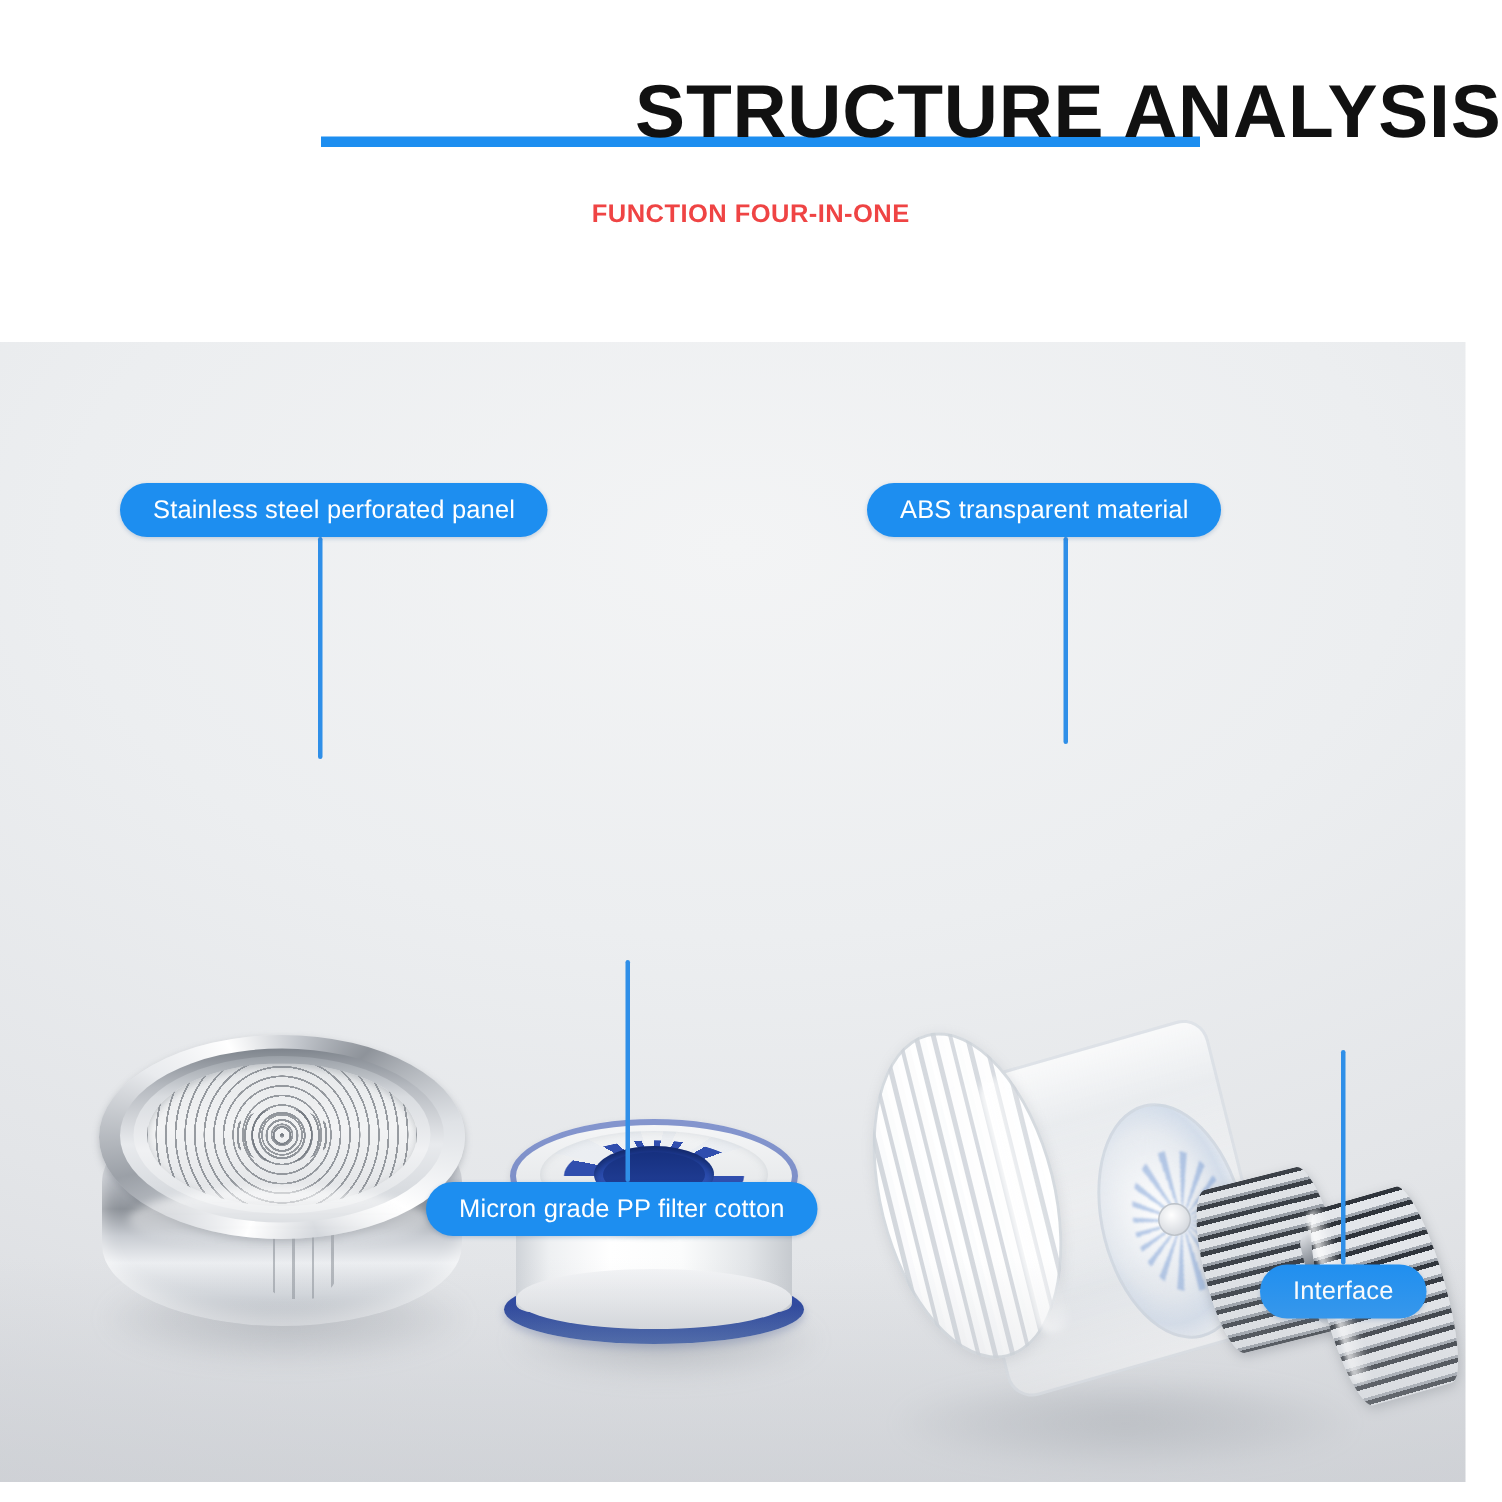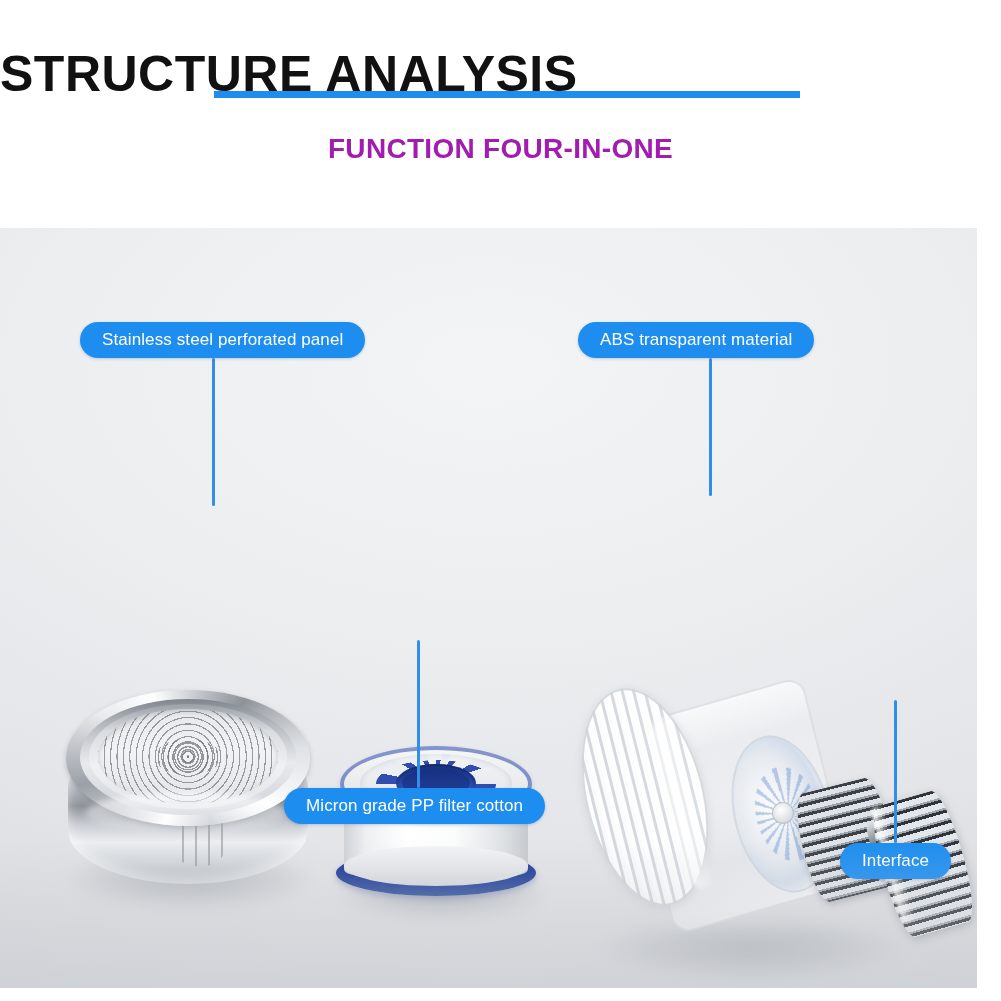--- a/index.html
+++ b/index.html
@@ -26,21 +26,21 @@
     left: 0; top: 0;
     width: 1001px;
     height: 228px;
     background: #ffffff;
   }
   .title-wrap {
     position: absolute;
     left: 0;
     top: 44px;
     width: 1001px;
-    text-align: left;
+    text-align: right;
   }
   .title-underline {
     position: absolute;
     left: 214px;
     top: 91px;
     width: 586px;
     height: 7px;
     background: #1d8ef0;
   }
   .page-title {
@@ -52,24 +52,24 @@
     letter-spacing: 0.5px;
     color: #111111;
     line-height: 60px;
   }
   .page-subtitle {
     position: absolute;
     left: 0;
     top: 133px;
     width: 1001px;
     text-align: center;
-    font-size: 28px;
+    font-size: 17px;
     font-weight: bold;
     letter-spacing: 0.3px;
-    color: #a21caf;
+    color: #ef4444;
   }
 
   
   .photo {
     position: absolute;
     left: 0;
     top: 228px;
     width: 977px;
     height: 760px;
     overflow: hidden;

